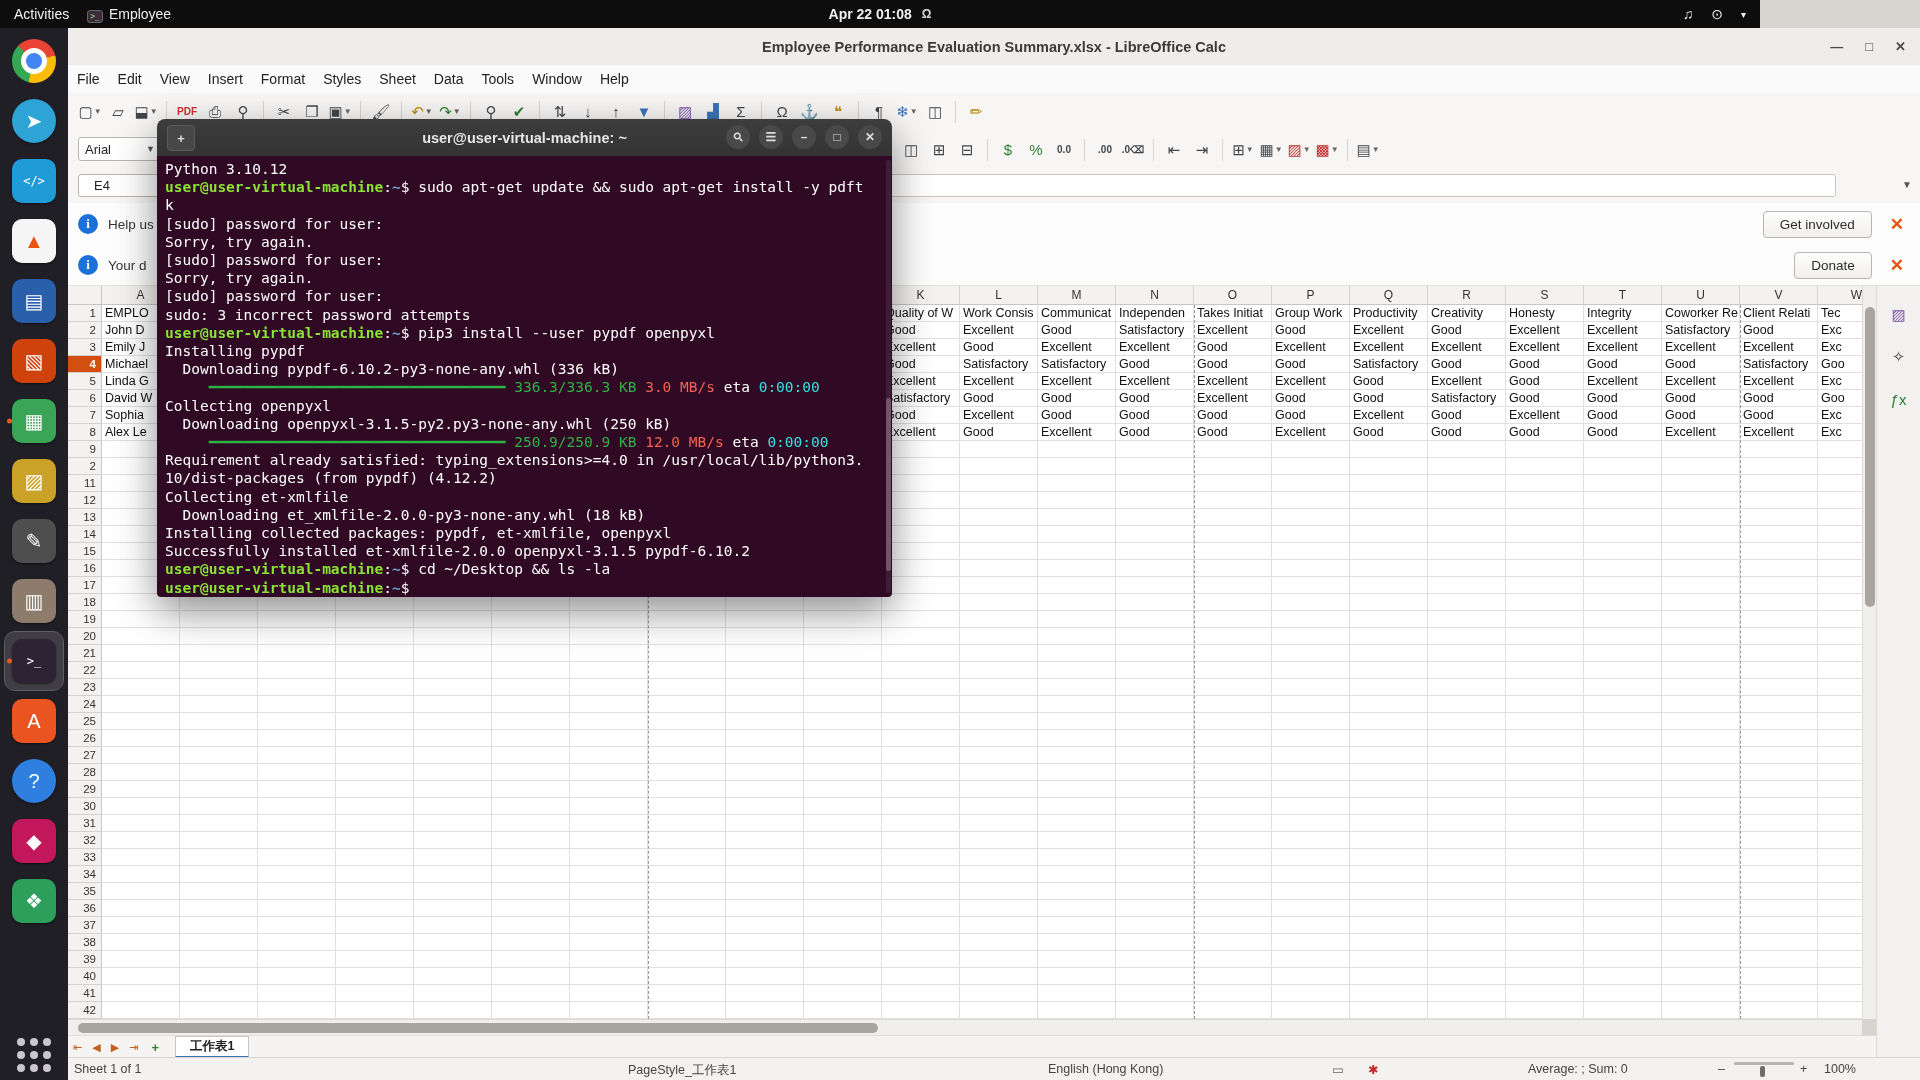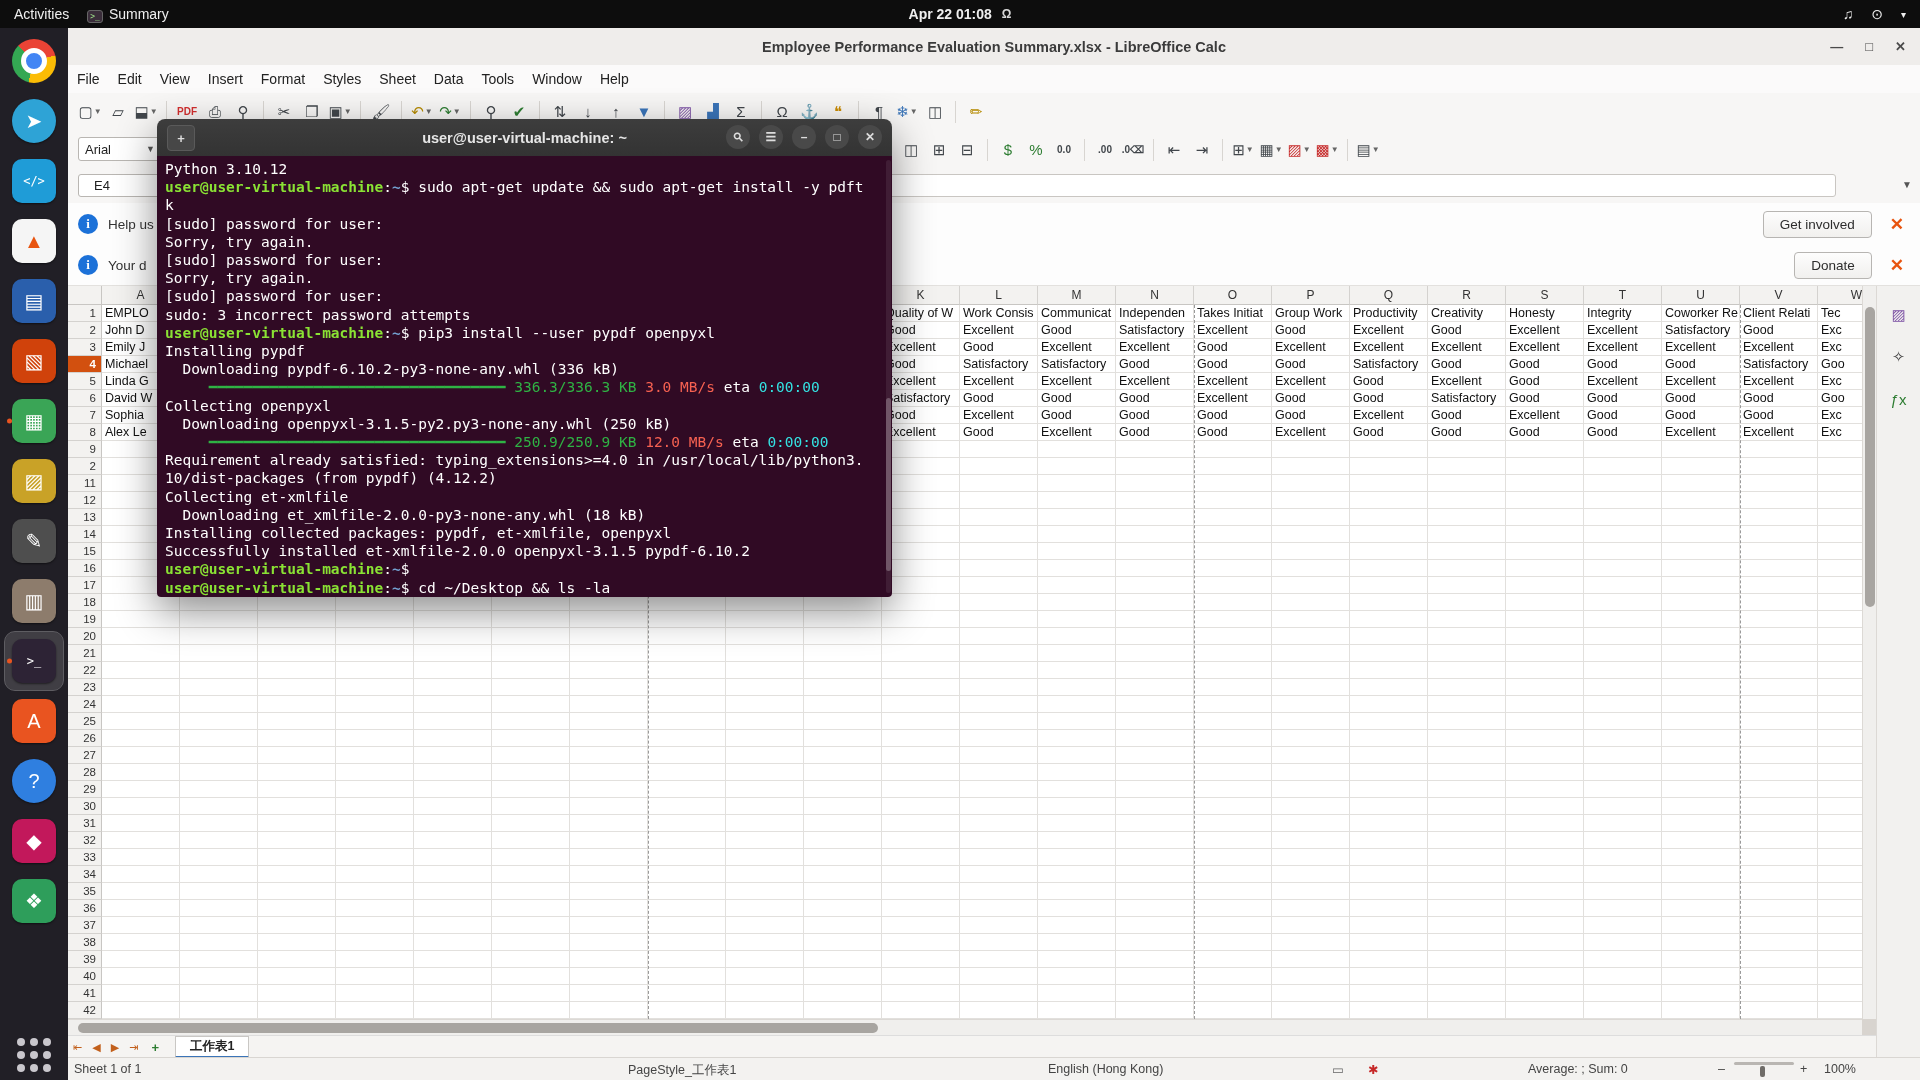--- a/index.html
+++ b/index.html
@@ -1,21 +1,21 @@
 <!DOCTYPE html>
 <html><head>
 <meta charset="utf-8">
 <style>
   html,body{margin:0;padding:0;}
   body{width:1920px;height:1080px;position:relative;overflow:hidden;background:#d8d4cf;
        font-family:"Liberation Sans",sans-serif;-webkit-font-smoothing:antialiased;}
   .abs{position:absolute;}
 
   
-  #topbar{left:0;top:0;width:1920px;height:28px;background:#0d0d0d;color:#efefef;
+  #topbar{left:0;top:0;width:1760px;height:28px;background:#0d0d0d;color:#efefef;
           display:flex;align-items:center;justify-content:space-between;font-size:14px;z-index:90;}
   .tb-group{display:flex;align-items:center;gap:18px;padding:0 14px;}
   .tb-item{cursor:default;}
   #tb-center{position:absolute;left:50%;transform:translateX(-50%);display:flex;align-items:center;gap:10px;font-weight:600;}
   .tb-bell{font-size:12px;opacity:.9;}
   .tb-appicon{display:inline-block;background:#3a2d3a;border:1px solid #666;border-radius:3px;
               font-family:"DejaVu Sans Mono",monospace;font-size:8px;color:#9fe08a;padding:1px 2px;margin-right:6px;}
 
   
   #dock{left:0;top:28px;width:68px;height:1052px;background:#211f26;z-index:80;display:flex;flex-direction:column;align-items:center;padding-top:4px;box-sizing:border-box;}
@@ -126,21 +126,21 @@
   .c-red{color:#f66151;}
   .c-cyan{color:#34e2e2;}
 </style>
 </head>
 <body>
 
 <div id="topbar" class="abs">
   <div class="tb-group">
     <span class="tb-item">Activities</span>
     <span class="tb-item">
-      <span class="tb-appicon">&gt;_</span><span>Summary</span>
+      <span class="tb-appicon">&gt;_</span><span>Employee</span>
     </span>
   </div>
   <div id="tb-center">
     <span>Apr 22 01:08</span>
     <span class="tb-bell">Ω</span>
   </div>
   <div class="tb-group">
     <span>♫</span>
     <span>⊙</span>
     <span style="font-size:10px;">▾</span>
@@ -1617,16 +1617,16 @@
       <div class="term-line"><span class="c-fg">     </span><span class="c-bar">━━━━━━━━━━━━━━━━━━━━━━━━━━━━━━━━━━</span><span class="c-fg"> </span><span class="c-bar">336.3/336.3 KB</span><span class="c-fg"> </span><span class="c-red">3.0 MB/s</span><span class="c-fg"> eta </span><span class="c-cyan">0:00:00</span></div>
       <div class="term-line"><span class="c-fg">Collecting openpyxl</span></div>
       <div class="term-line"><span class="c-fg">  Downloading openpyxl-3.1.5-py2.py3-none-any.whl (250 kB)</span></div>
       <div class="term-line"><span class="c-fg">     </span><span class="c-bar">━━━━━━━━━━━━━━━━━━━━━━━━━━━━━━━━━━</span><span class="c-fg"> </span><span class="c-bar">250.9/250.9 KB</span><span class="c-fg"> </span><span class="c-red">12.0 MB/s</span><span class="c-fg"> eta </span><span class="c-cyan">0:00:00</span></div>
       <div class="term-line"><span class="c-fg">Requirement already satisfied: typing_extensions&gt;=4.0 in /usr/local/lib/python3.</span></div>
       <div class="term-line"><span class="c-fg">10/dist-packages (from pypdf) (4.12.2)</span></div>
       <div class="term-line"><span class="c-fg">Collecting et-xmlfile</span></div>
       <div class="term-line"><span class="c-fg">  Downloading et_xmlfile-2.0.0-py3-none-any.whl (18 kB)</span></div>
       <div class="term-line"><span class="c-fg">Installing collected packages: pypdf, et-xmlfile, openpyxl</span></div>
       <div class="term-line"><span class="c-fg">Successfully installed et-xmlfile-2.0.0 openpyxl-3.1.5 pypdf-6.10.2</span></div>
+      <div class="term-line"><span class="c-green">user@user-virtual-machine</span><span class="c-fg">:</span><span class="c-blue">~</span><span class="c-fg">$ cd ~/Desktop &amp;&amp; ls -la</span></div>
       <div class="term-line"><span class="c-green">user@user-virtual-machine</span><span class="c-fg">:</span><span class="c-blue">~</span><span class="c-fg">$ </span></div>
-      <div class="term-line"><span class="c-green">user@user-virtual-machine</span><span class="c-fg">:</span><span class="c-blue">~</span><span class="c-fg">$ cd ~/Desktop &amp;&amp; ls -la</span></div>
     </div>
 </div>
 
 </body></html>

